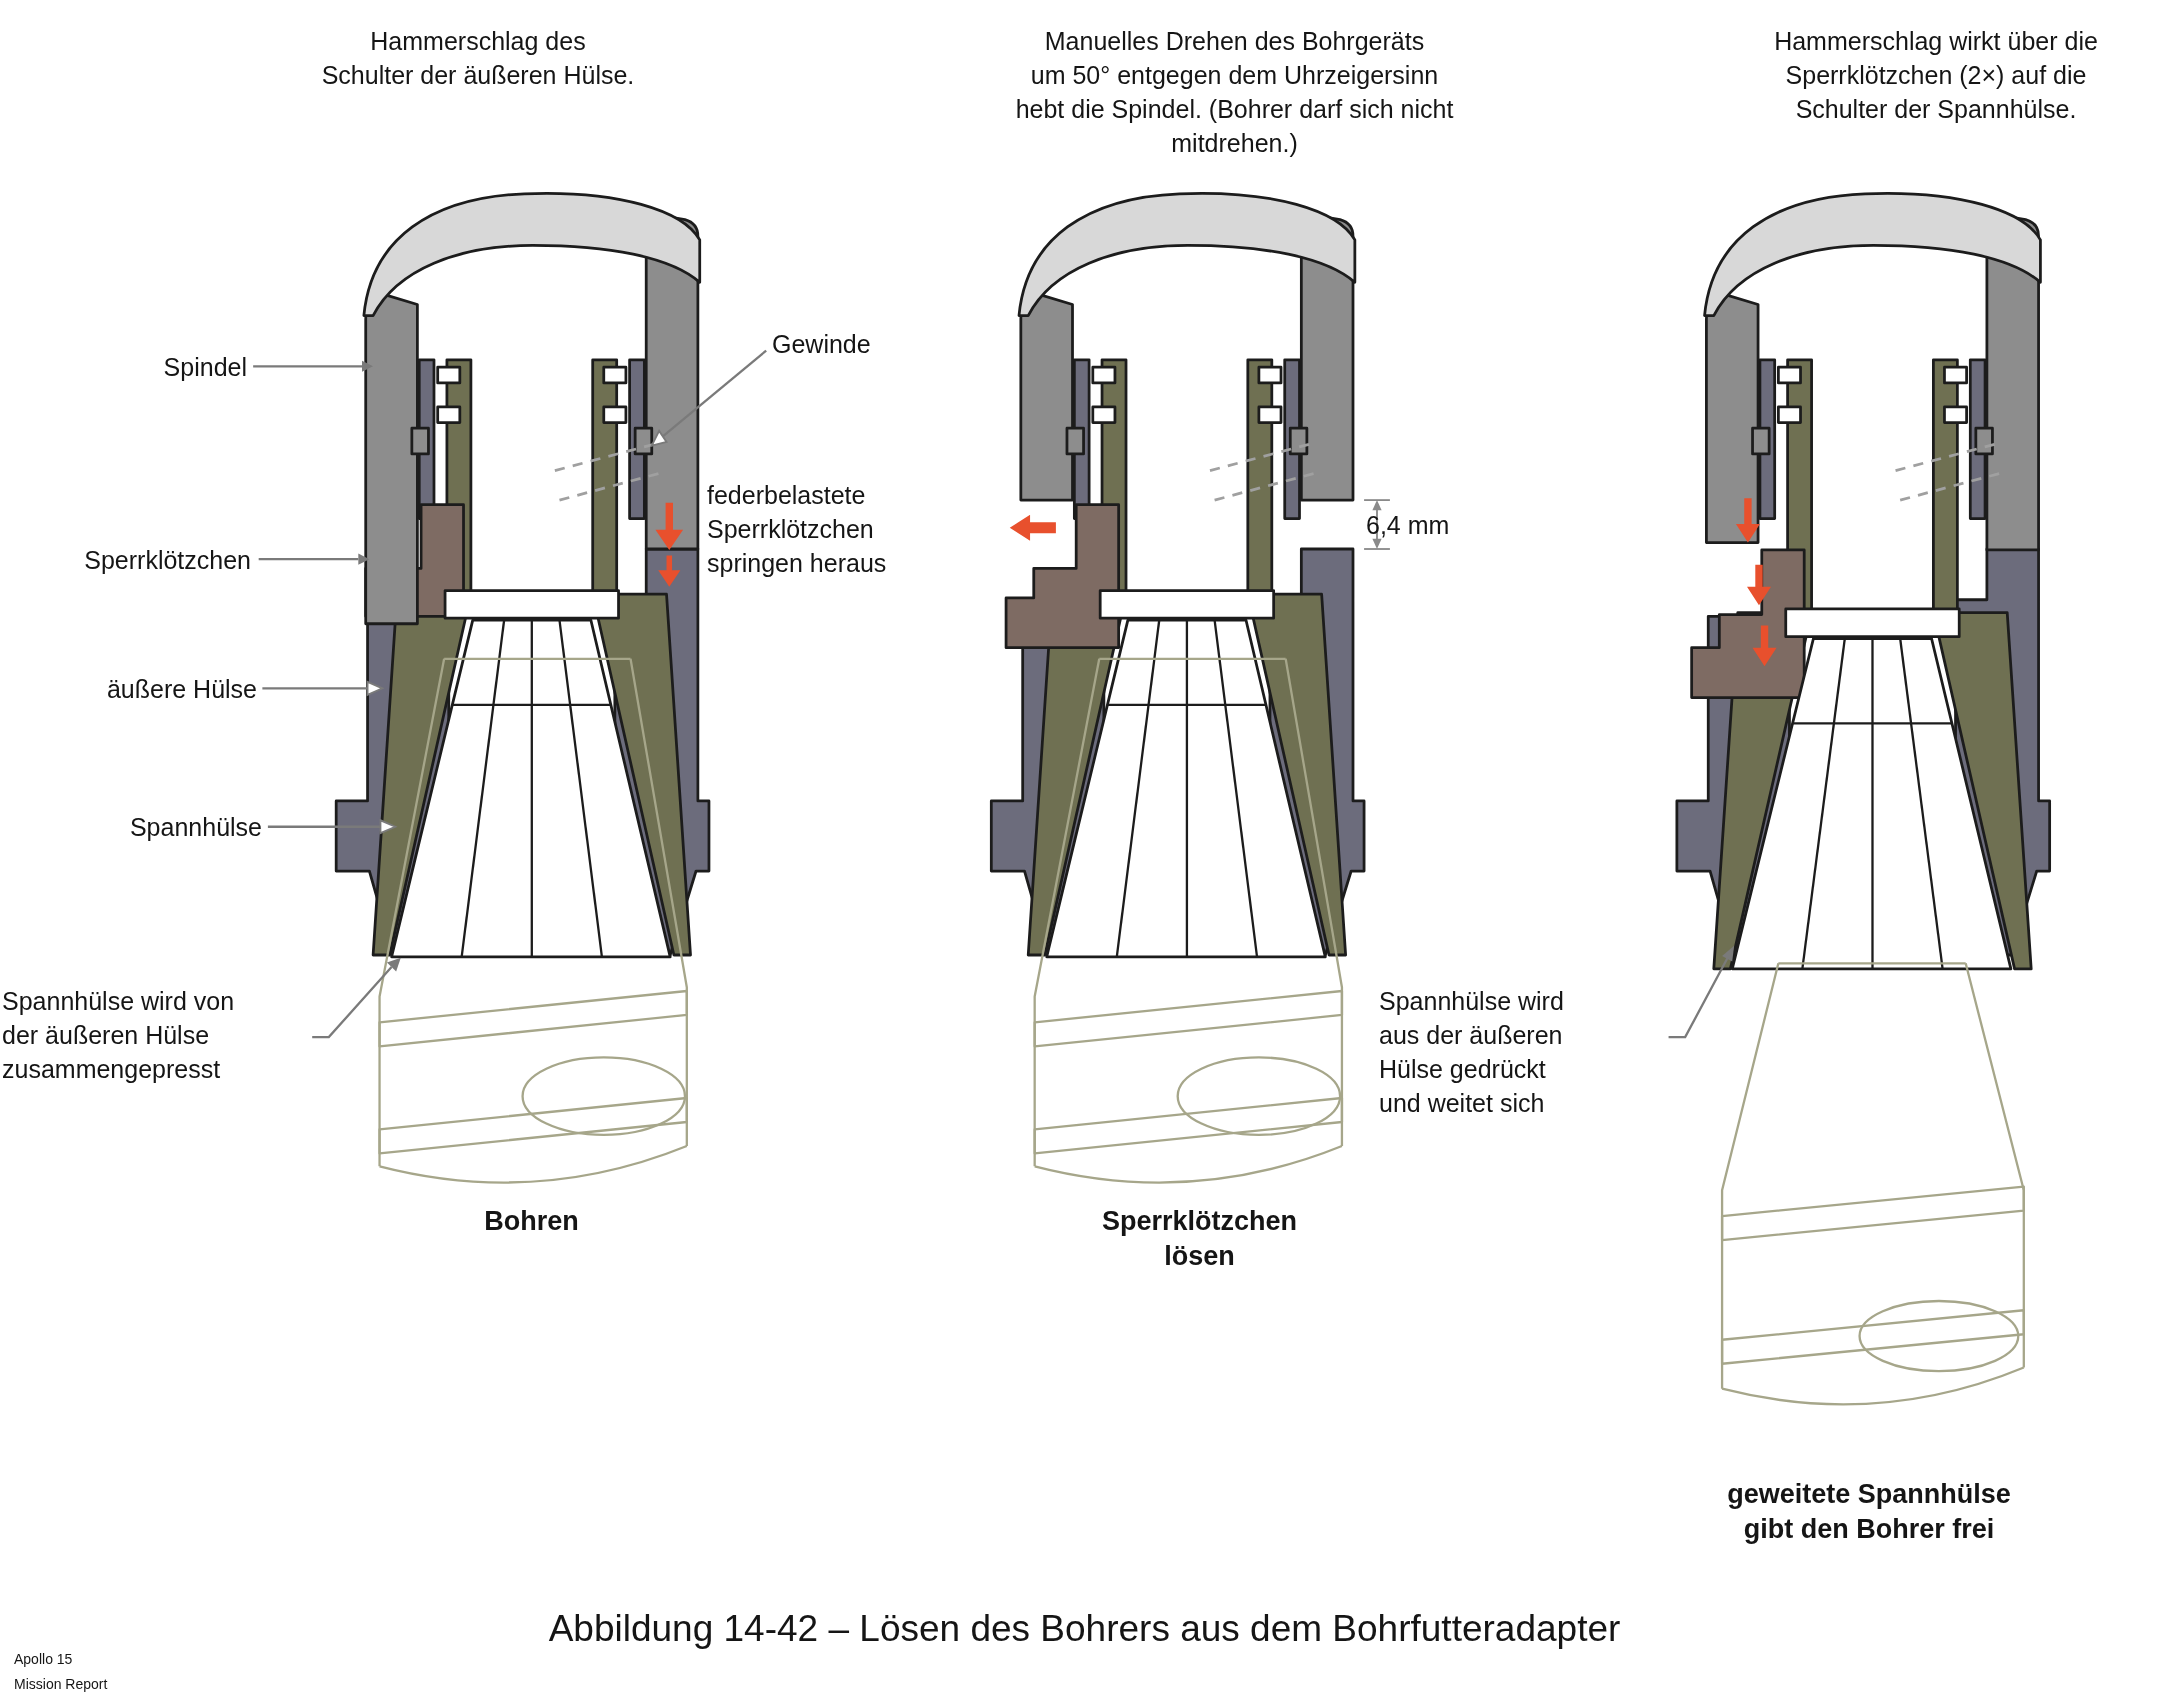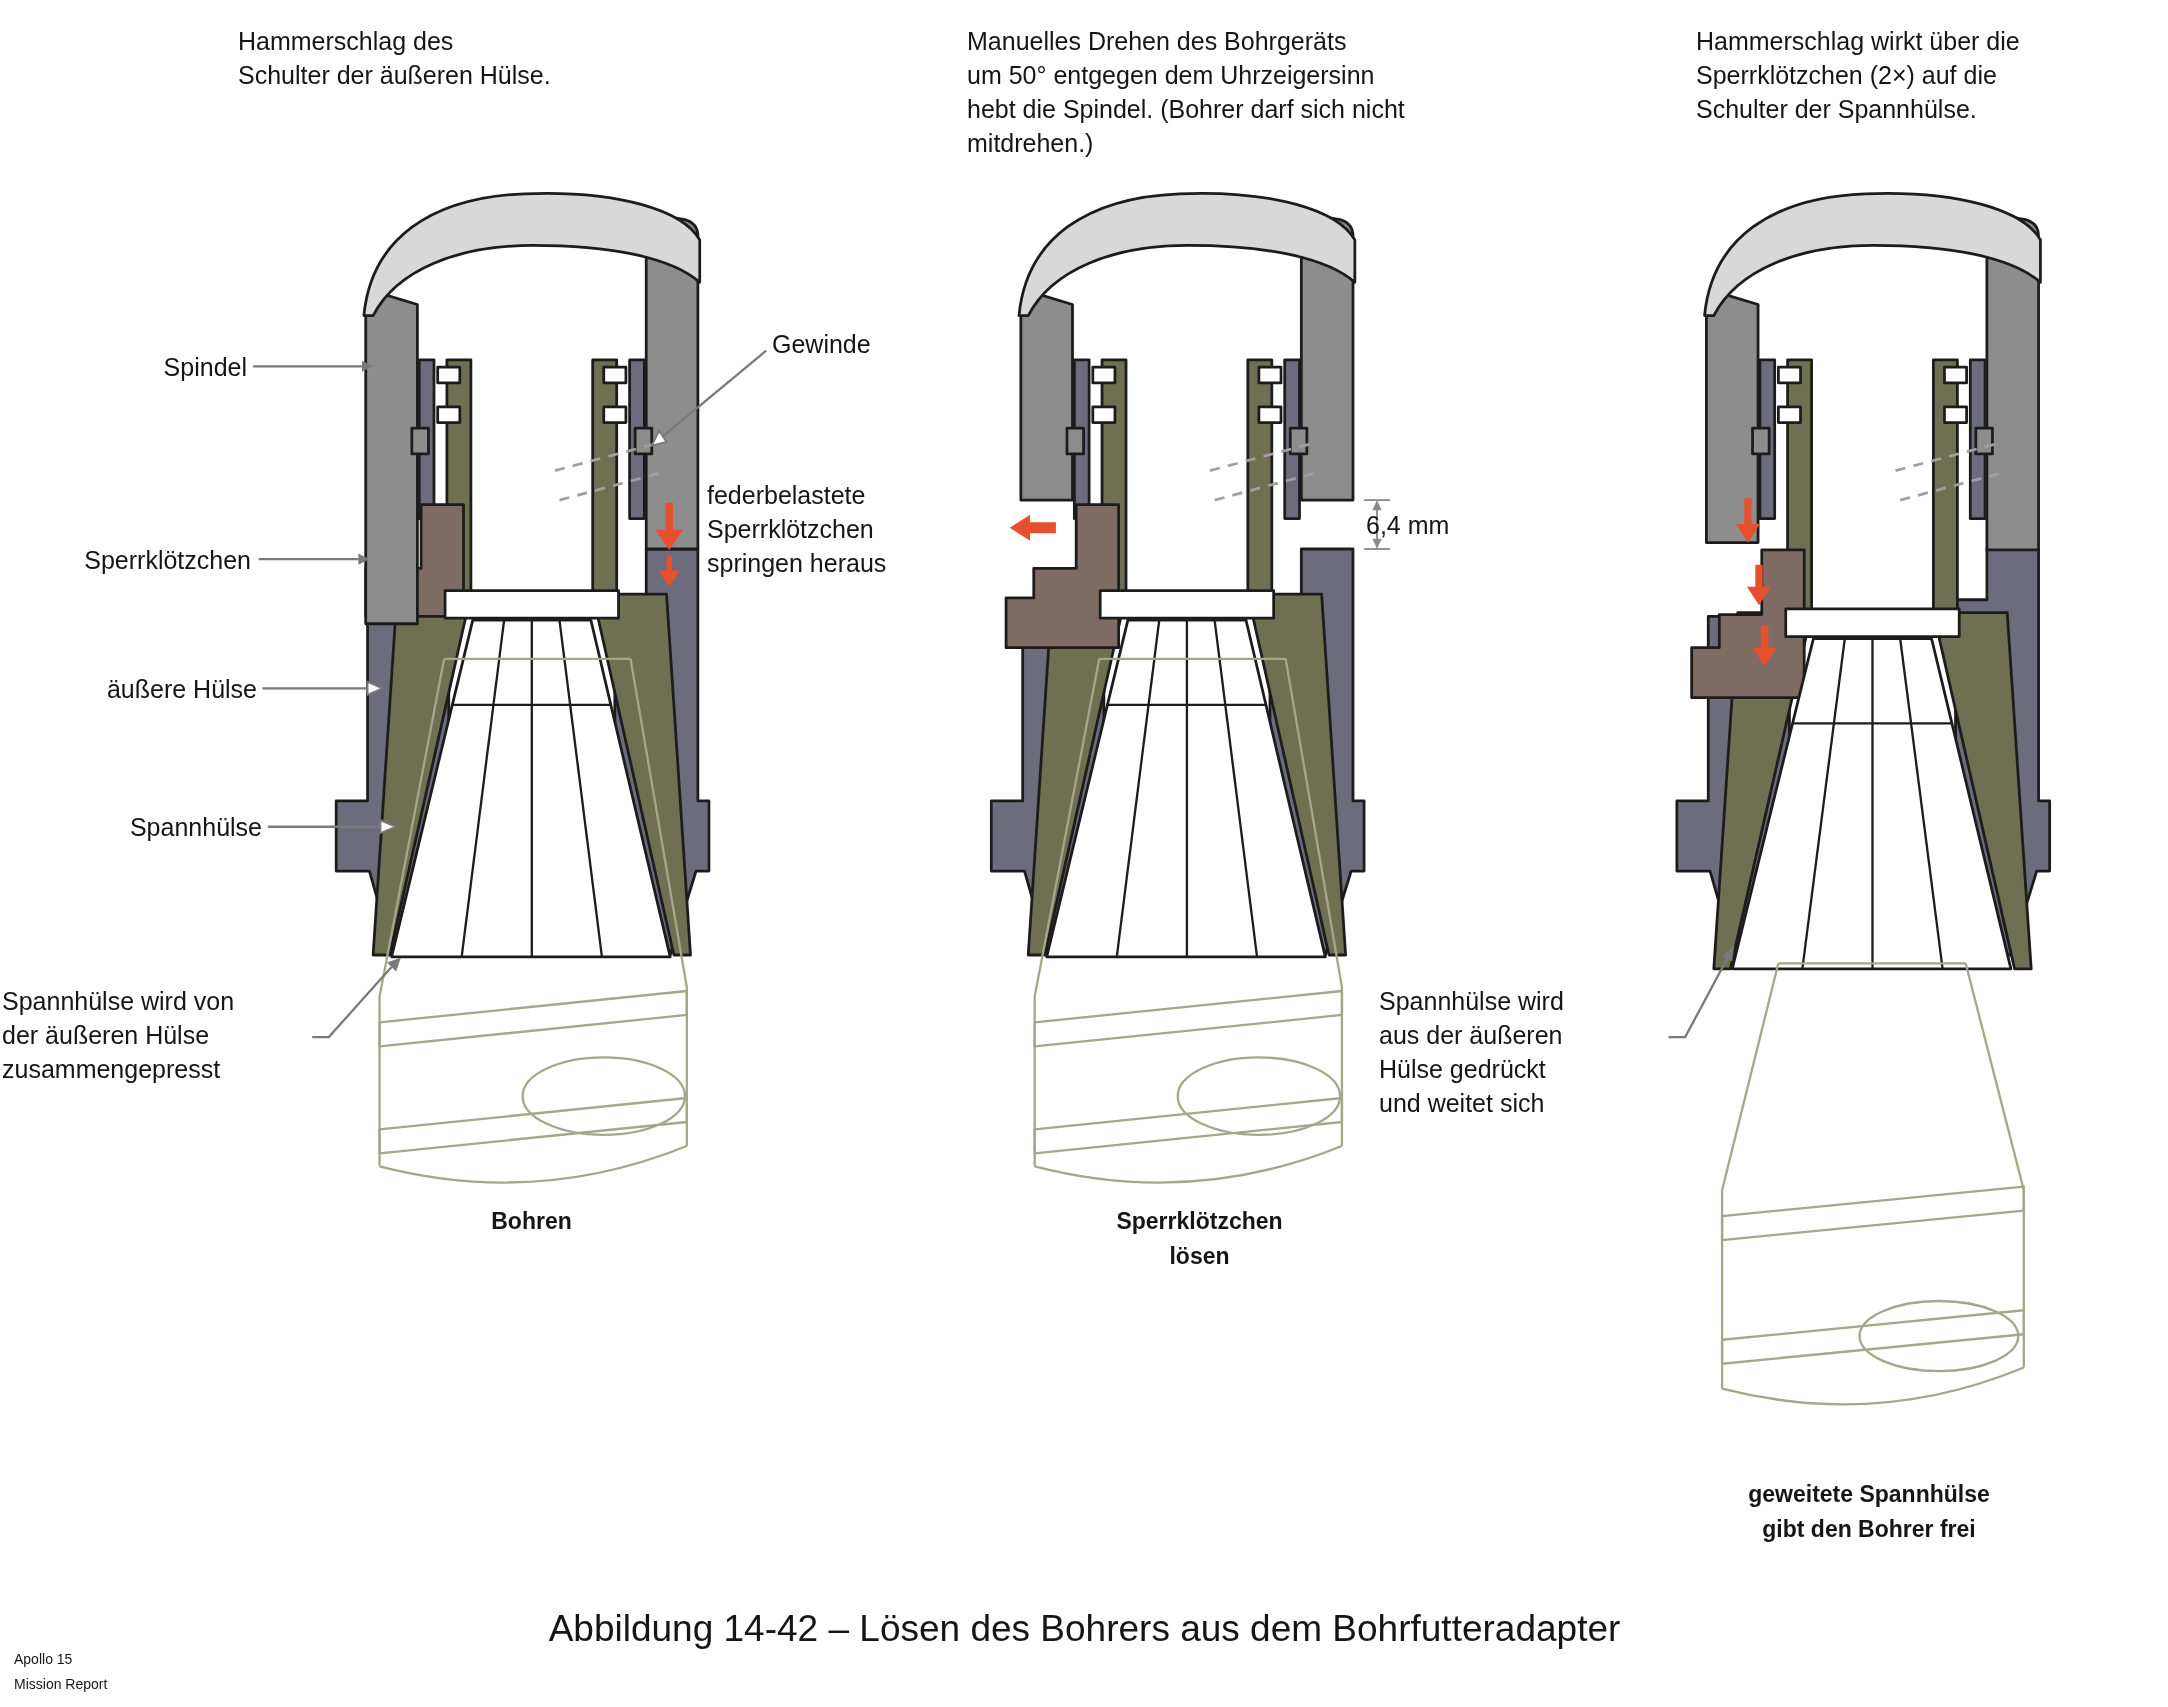--- a/index.html
+++ b/index.html
@@ -13,24 +13,24 @@
   .olive {fill:#6f7052;stroke:#1c1c1c;stroke-width:3;stroke-linejoin:round;}
   .brown {fill:#7e6b63;stroke:#1c1c1c;stroke-width:3;stroke-linejoin:round;}
   .white {fill:#ffffff;stroke:#1c1c1c;stroke-width:3;stroke-linejoin:round;}
   .k     {stroke:#1c1c1c;stroke-width:2.5;}
   .khaki {fill:none;stroke:#a6a68a;stroke-width:2.5;stroke-linejoin:round;}
   .dash  {fill:none;stroke:#a0a0a0;stroke-width:3;stroke-dasharray:11 9;}
   .leader{fill:none;stroke:#7a7a7a;stroke-width:2.5;}
   .dim   {stroke:#8a8a8a;stroke-width:2;}
   .red   {fill:#e8502d;stroke:none;}
   
-  .note{position:absolute;font-size:25px;line-height:34px;}
+  .note{position:absolute;font-size:25px;line-height:34px;text-align:center;}
   .r{text-align:left;}
   .lbl{position:absolute;font-size:25px;line-height:34px;white-space:nowrap;}
-  .cap-txt{position:absolute;font-size:23px;line-height:35px;font-weight:bold;text-align:center;}
+  .cap-txt{position:absolute;font-size:27px;line-height:35px;font-weight:bold;text-align:center;}
   .figcap{position:absolute;left:0;top:1608px;width:2169px;text-align:center;font-size:37px;}
   .footer{position:absolute;left:14px;top:1647px;font-size:14px;line-height:25px;}
 </style>
 </head>
 <body>
 
 <div class="page">
 
 <svg width="2169" height="1707" viewBox="0 0 2350 1850">
 

